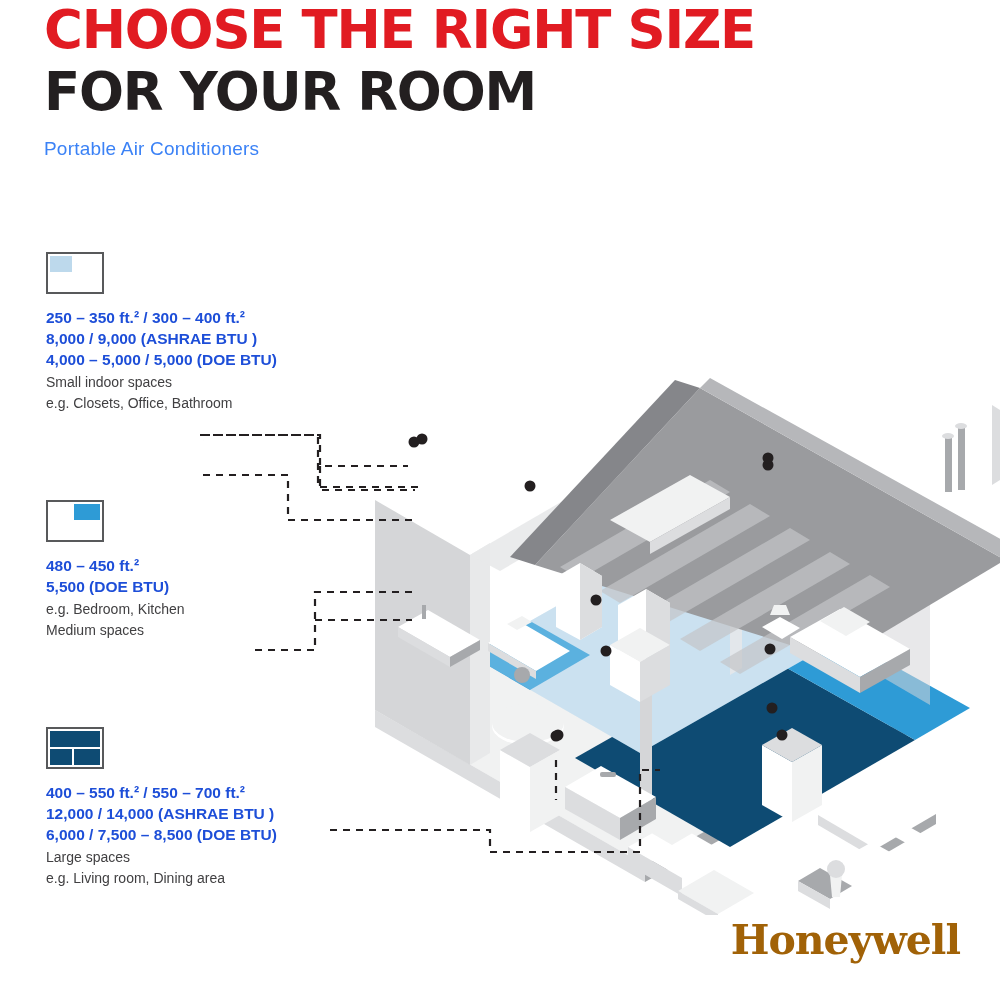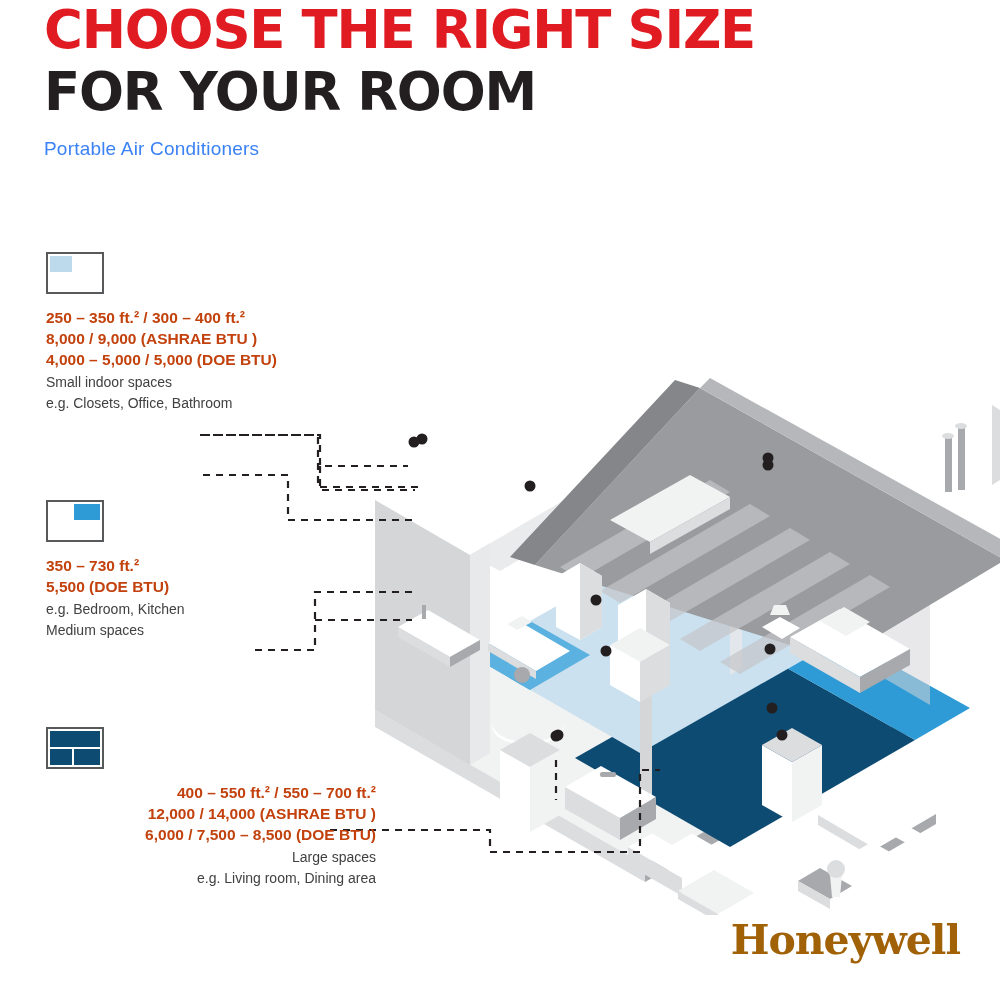--- a/index.html
+++ b/index.html
@@ -77,32 +77,32 @@
   .cell.dark { background: #0e4b73; }
   .cell.tall { grid-row: span 2; }
 
   .legend-lines {
     margin-top: 13px;
   }
   .legend-main {
     font-size: 15.5px;
     font-weight: bold;
     line-height: 21px;
-    color: #c2410c;
+    color: #1d4ed8;
   }
   .legend-sub {
     font-size: 14px;
     line-height: 18px;
     color: #414042;
     margin-top: 3px;
   }
 
   #legend-small { top: 252px; }
   #legend-medium { top: 500px; }
-  #legend-large { top: 727px; text-align: right; }
+  #legend-large { top: 727px; }
 
   
   .illustration {
     position: absolute;
     left: 170px;
     top: 175px;
     width: 830px;
     height: 740px;
   }
 
@@ -316,21 +316,21 @@
   </div>
 </div>
 
 <div class="legend" id="legend-medium">
   <div class="legend-icon">
     <div class="cell"></div>
     <div class="cell mid"></div>
     <div class="cell"></div>
   </div>
   <div class="legend-lines">
-    <div class="legend-main">350 – 730 ft.²</div>
+    <div class="legend-main">480 – 450 ft.²</div>
     <div class="legend-main">5,500 (DOE BTU)</div>
     <div class="legend-sub">e.g. Bedroom, Kitchen</div>
     <div class="legend-sub">Medium spaces</div>
   </div>
 </div>
 
 <div class="legend" id="legend-large">
   <div class="legend-icon">
     <div class="cell dark tall" style="grid-column:1/3;grid-row:1;"></div>
     <div class="cell dark" style="grid-column:1/2;grid-row:2;"></div>

